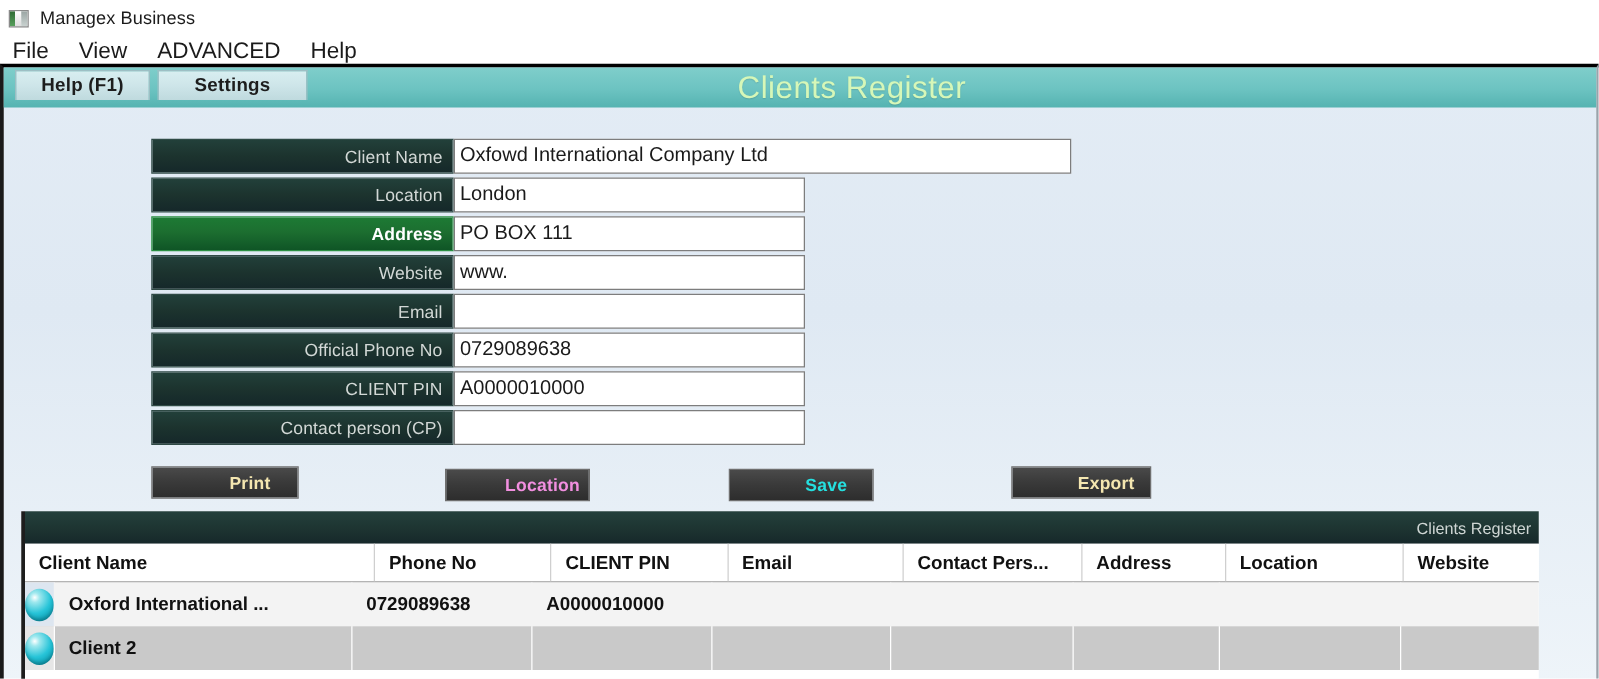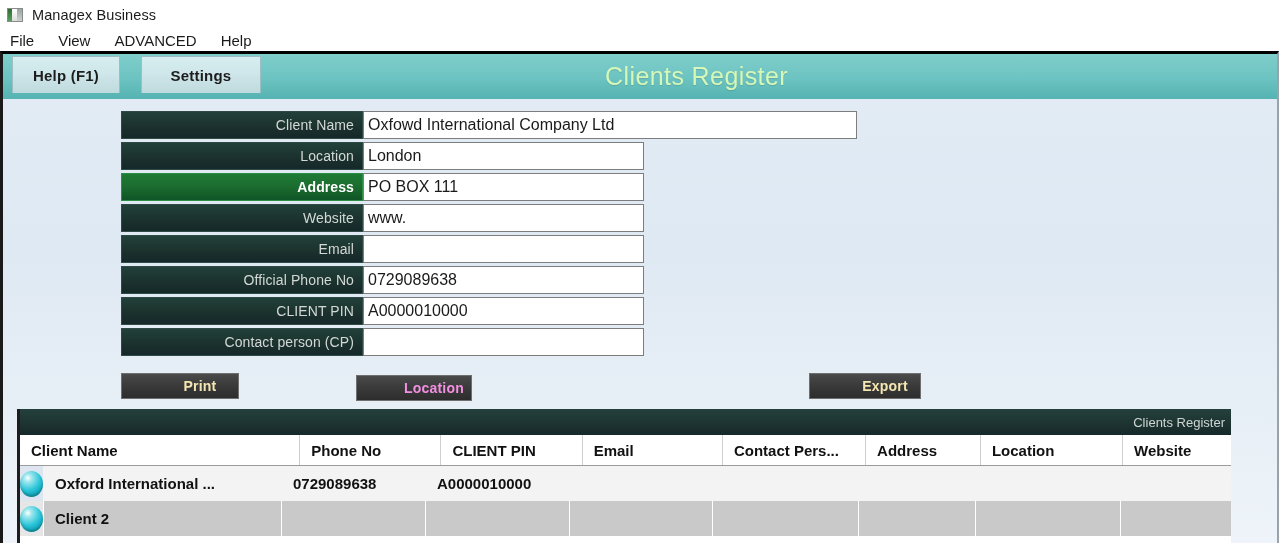--- a/index.html
+++ b/index.html
@@ -31,39 +31,39 @@
     font-size: 14.5px; color: #1b1b1b; letter-spacing: .1px;
   }
 
   
   .menubar {
     position: absolute; left: 0; top: 29px; width: 1279px; height: 22px;
     background: #ffffff; display: flex; align-items: center;
     padding-left: 10px; gap: 0px;
   }
   .menu-item {
-    font-size: 15px; color: #1b1b1b;
+    font-size: 18px; color: #1b1b1b;
     padding: 1px 10px 1px 0px; margin-right: 14px;
     cursor: default; white-space: nowrap;
   }
 
   
   .client-frame {
     position: absolute; left: 0; top: 51px; width: 1279px; height: 492px;
     background: linear-gradient(180deg,#e3ecf5 0%, #dfe9f3 40%, #eef4f9 100%);
     border-top: 3px solid #000000;
     border-left: 3px solid #1a1a1a;
     border-right: 2px solid #9aa3ab;
   }
 
   
   .headerbar {
-    position: absolute; left: 0; top: 0; width: 1274px; height: 45px;
+    position: absolute; left: 0; top: 0; width: 1274px; height: 32px;
     background: linear-gradient(180deg,#7fcecb 0%, #6cc3c1 55%, #55b3b1 100%);
-    display: flex; align-items: stretch; gap: 15px;
+    display: flex; align-items: stretch;
   }
   .tab {
     width: 108px; margin-top: 2px; margin-left: 9px; margin-bottom: 6px;
     background: linear-gradient(180deg,#d7eef0 0%, #cfe6ea 45%, #bfdade 100%);
     border: 1px solid #9dbfc4; border-bottom: none;
     display: flex; align-items: center; justify-content: center;
     font-size: 15px; font-weight: bold; color: #1d1d1d;
     cursor: pointer; letter-spacing: .2px;
   }
   .tab.wide { width: 120px; margin-left: 6px; }
@@ -223,20 +223,21 @@
       </div>
       <div class="frow">
         <div class="flabel">Contact person (CP)</div>
         <input class="finput" value="" style="">
       </div>
     </div>
 
     <div class="btnrow">
       <div class="abtn" id="btn-print">Print</div>
       <div class="abtn" id="btn-refresh">Location</div>
+      <div class="abtn" id="btn-save">Save</div>
       <div class="abtn" id="btn-export">Export</div>
     </div>
 
     <div class="grid">
       <div class="grid-caption">Clients Register</div>
 
       <div class="grid-header">
         <div class="gh c0">Client Name</div>
         <div class="gh c1">Phone No</div>
         <div class="gh c2">CLIENT PIN</div>

